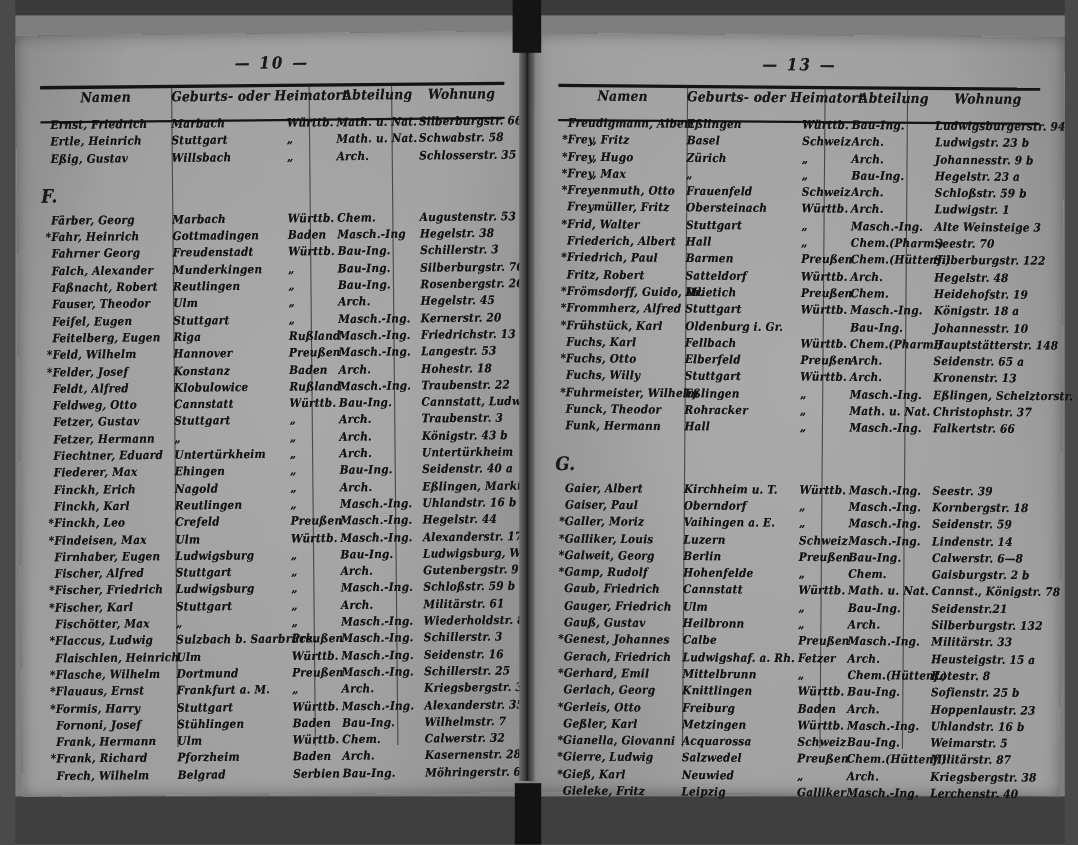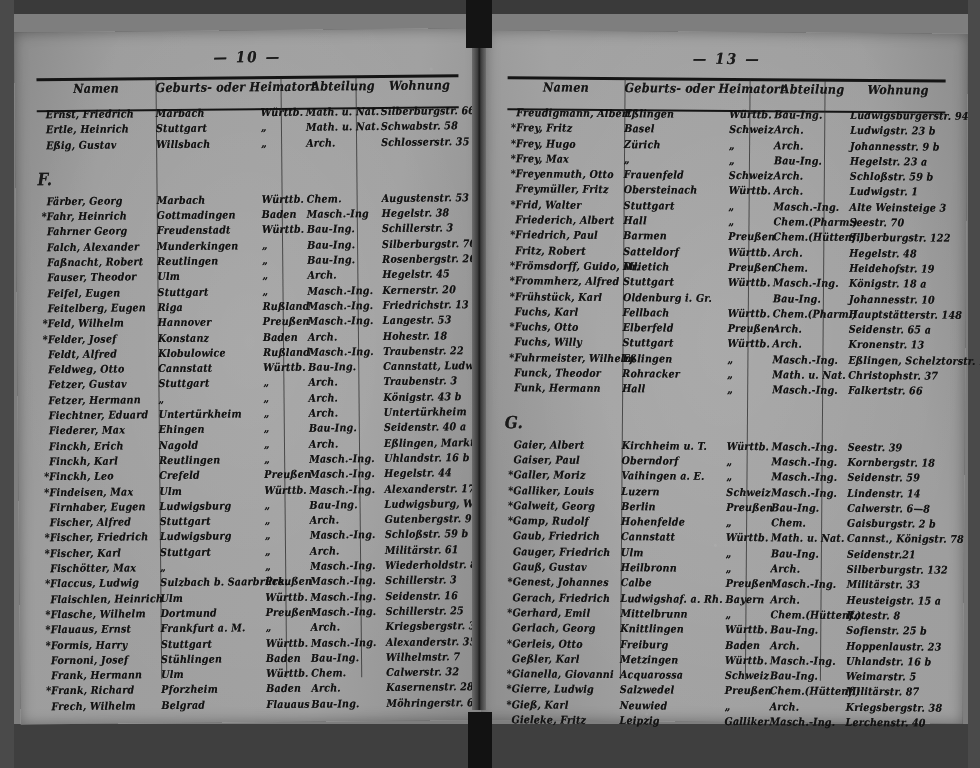--- a/index.html
+++ b/index.html
@@ -420,21 +420,21 @@
             <td class="fr c-name">Frank, Richard</td>
             <td class="fr c-place">Pforzheim</td>
             <td class="fr c-state">Baden</td>
             <td class="fr c-dept">Arch.</td>
             <td class="fr c-addr">Kasernenstr. 28</td>
           </tr>
           <tr class="row">
             <td class="fr c-star"></td>
             <td class="fr c-name">Frech, Wilhelm</td>
             <td class="fr c-place">Belgrad</td>
-            <td class="fr c-state">Flauaus</td>
+            <td class="fr c-state">Serbien</td>
             <td class="fr c-dept">Bau-Ing.</td>
             <td class="fr c-addr">Möhringerstr. 68</td>
           </tr>
         </tbody>
     </table>
   </div>
 
   <div class="leaf" id="leaf-right">
 
     <div class="page-no fr">
@@ -705,21 +705,21 @@
             <td class="fr c-name">Genest, Johannes</td>
             <td class="fr c-place">Calbe</td>
             <td class="fr c-state">Preußen</td>
             <td class="fr c-dept">Masch.-Ing.</td>
             <td class="fr c-addr">Militärstr. 33</td>
           </tr>
           <tr class="row">
             <td class="fr c-star"></td>
             <td class="fr c-name">Gerach, Friedrich</td>
             <td class="fr c-place">Ludwigshaf. a. Rh.</td>
-            <td class="fr c-state">Bayern</td>
+            <td class="fr c-state">Fetzer</td>
             <td class="fr c-dept">Arch.</td>
             <td class="fr c-addr">Heusteigstr. 15 a</td>
           </tr>
           <tr class="row">
             <td class="fr c-star">*</td>
             <td class="fr c-name">Gerhard, Emil</td>
             <td class="fr c-place">Mittelbrunn</td>
             <td class="fr c-state dit">„</td>
             <td class="fr c-dept">Chem.(Hüttenf.)</td>
             <td class="fr c-addr">Rotestr. 8</td>

